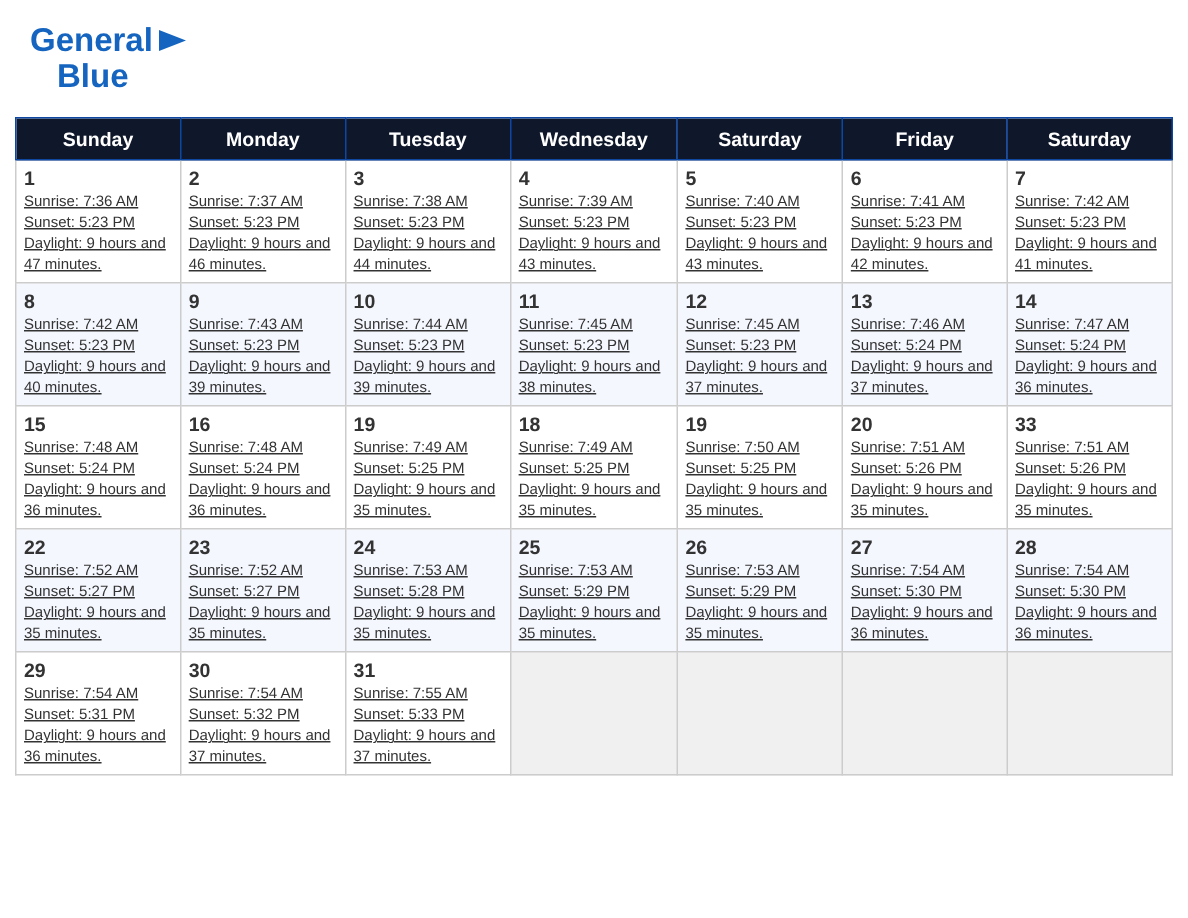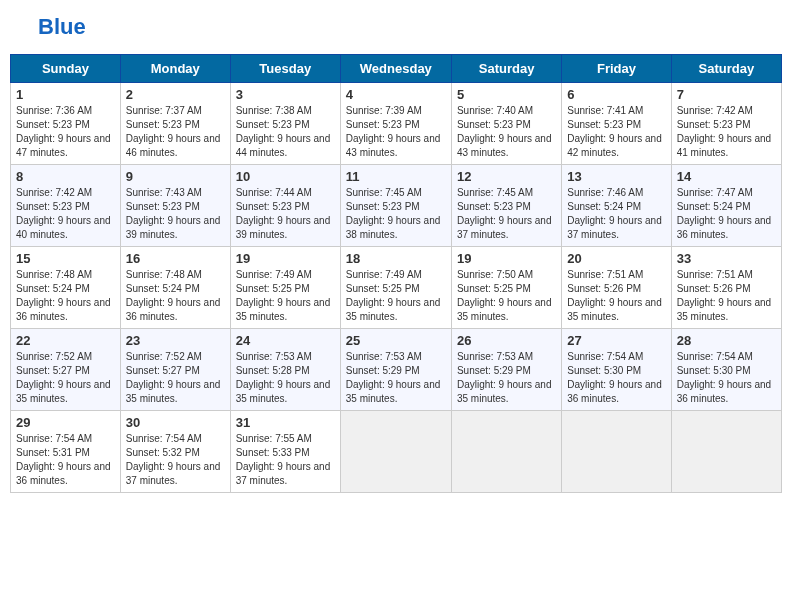--- a/index.html
+++ b/index.html
@@ -40,21 +40,21 @@
     .title-block h2 {
       font-size: 16px;
       font-weight: normal;
       color: #555;
     }
     .calendar {
       width: 100%;
       border-collapse: collapse;
     }
     .calendar th {
-      background-color: #0369a1;
+      background-color: #0f172a;
       color: #fff;
       text-align: center;
       padding: 6px 4px;
       font-size: 13px;
       border: 1px solid #0d47a1;
     }
     .calendar td {
       vertical-align: top;
       border: 1px solid #ccc;
       padding: 4px 5px;
@@ -73,27 +73,38 @@
     .day-number {
       font-size: 13px;
       font-weight: bold;
       display: block;
       margin-bottom: 2px;
     }
     .day-info {
       font-size: 10px;
       line-height: 1.4;
       color: #333;
+      text-decoration: underline;
     }
   </style>
 </head>
 <body>
 
 <div class="header">
   <div class="logo">
+    <div style="display:flex; align-items:center;">
+      <span class="logo-text">
+        <span class="blue">General</span>
+      </span>
+      <div style="margin-left:4px; display:flex; align-items:center;">
+        <svg width="22" height="22" viewBox="0 0 22 22">
+          <polygon points="0,4 18,11 0,18" fill="#1565c0"></polygon>
+        </svg>
+      </div>
+    </div>
     <span class="logo-text" style="color:#1565c0; margin-left:18px;">Blue</span>
   </div>
   <div class="title-block">
     <h1></h1>
     <h2></h2>
   </div>
 </div>
 
 <table class="calendar">
   <thead>

